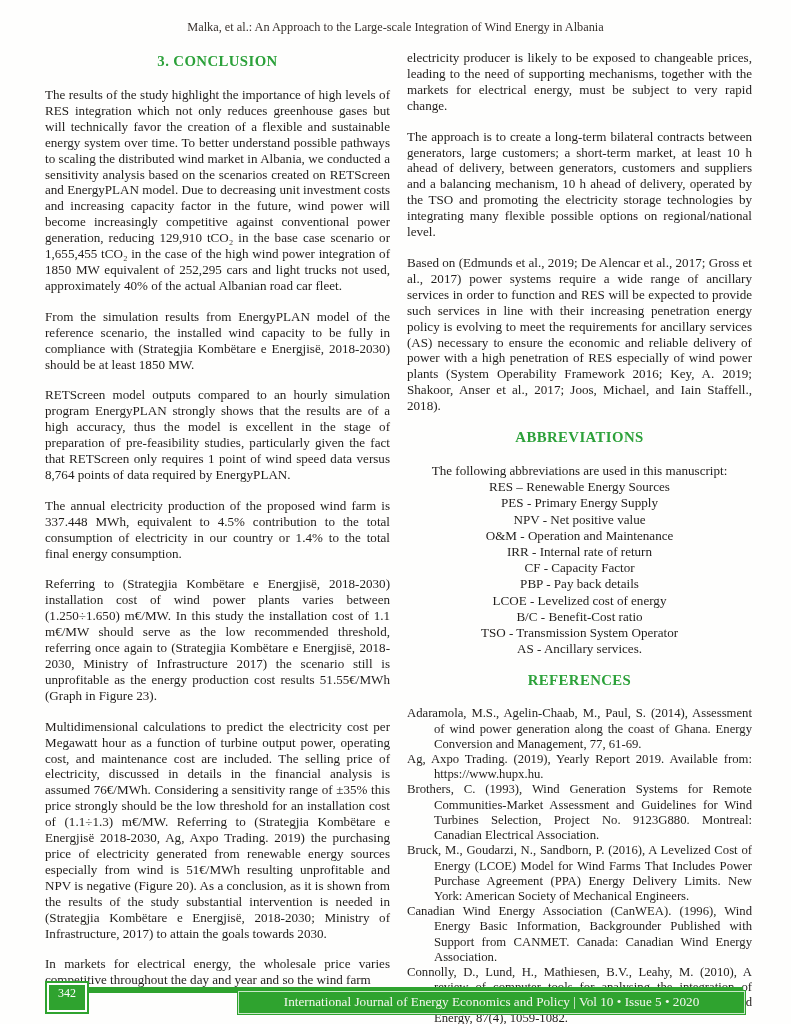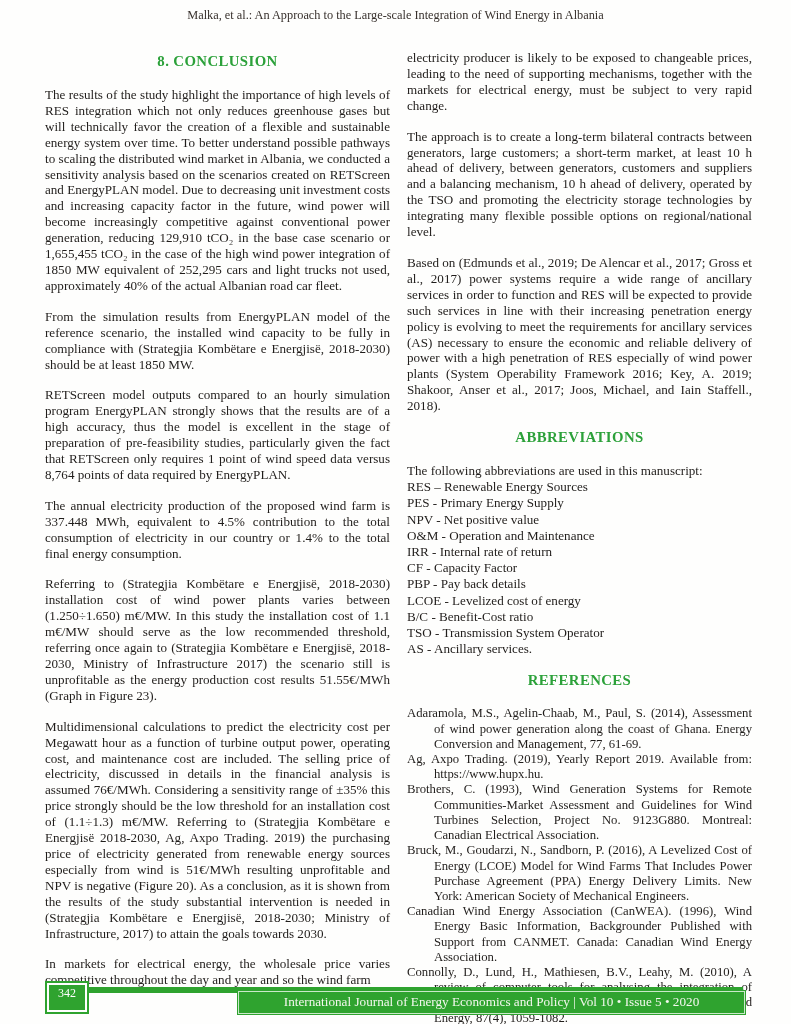--- a/index.html
+++ b/index.html
@@ -2,36 +2,36 @@
 <html><head>
 <meta charset="utf-8">
 <style>
   html,body { margin:0; padding:0; background:#e8e8e8; }
   .page {
     position:relative; width:791px; height:1024px; margin:0 auto;
     background:#fefefd; overflow:hidden;
     font-family:"Liberation Serif", serif; color:#201d1b;
   }
   .running-head {
-    position:absolute; top:8px; left:0; width:100%;
+    position:absolute; top:20px; left:0; width:100%;
     text-align:center; font-size:12.3px; color:#37302c;
   }
   .content { position:absolute; top:50px; left:45px; width:707px; display:flex; gap:17px; }
   .col { width:345px; }
   .col p {
     margin:0 0 15px 0; text-align:justify;
     font-size:13.1px; line-height:15.9px;
   }
   .green-heading {
     color:#2ca13a; text-align:center; font-size:14.8px; font-weight:bold;
     letter-spacing:0.4px; margin:3px 0 17px 0;
   }
   .mid-heading { margin-top:15px; }
   .abbr-block { margin-bottom:4px; }
-  .abbr-line { font-size:13.1px; line-height:16.2px; text-align:left; }
+  .abbr-line { font-size:13.1px; line-height:16.2px; text-align:center; }
   .refs-block { margin-top:2px; }
   .ref-entry {
     font-size:12.7px; line-height:15.2px; text-align:justify;
     padding-left:27px; text-indent:-27px;
   }
   .footer-strip { position:absolute; left:53px; right:48px; top:987px; height:6px; background:#2fa32f; }
   .page-badge {
     position:absolute; left:47px; top:983px; background:#2fa32f; color:#ffffff;
     font-size:12px; line-height:14px; padding:1px 9px 10px;
     border:2px solid #ffffff; box-shadow:0 0 0 2px #2fa32f;
@@ -45,21 +45,21 @@
 </head>
 <body>
 
 <div class="page">
 
   <div class="running-head">Malka, et al.: An Approach to the Large-scale Integration of Wind Energy in Albania</div>
 
   <div class="content">
 
     <div class="col">
-      <div class="green-heading">8. CONCLUSION</div>
+      <div class="green-heading">3. CONCLUSION</div>
       <p>The results of the study highlight the importance of high levels of RES integration which not only reduces greenhouse gases but will technically favor the creation of a flexible and sustainable energy system over time. To better understand possible pathways to scaling the distributed wind market in Albania, we conducted a sensitivity analysis based on the scenarios created on RETScreen and EnergyPLAN model. Due to decreasing unit investment costs and increasing capacity factor in the future, wind power will become increasingly competitive against conventional power generation, reducing 129,910 tCO₂ in the base case scenario or 1,655,455 tCO₂ in the case of the high wind power integration of 1850 MW equivalent of 252,295 cars and light trucks not used, approximately 40% of the actual Albanian road car fleet.</p>
       <p>From the simulation results from EnergyPLAN model of the reference scenario, the installed wind capacity to be fully in compliance with (Strategjia Kombëtare e Energjisë, 2018-2030) should be at least 1850 MW.</p>
       <p>RETScreen model outputs compared to an hourly simulation program EnergyPLAN strongly shows that the results are of a high accuracy, thus the model is excellent in the stage of preparation of pre-feasibility studies, particularly given the fact that RETScreen only requires 1 point of wind speed data versus 8,764 points of data required by EnergyPLAN.</p>
       <p>The annual electricity production of the proposed wind farm is 337.448 MWh, equivalent to 4.5% contribution to the total consumption of electricity in our country or 1.4% to the total final energy consumption.</p>
       <p>Referring to (Strategjia Kombëtare e Energjisë, 2018-2030) installation cost of wind power plants varies between (1.250÷1.650) m€/MW. In this study the installation cost of 1.1 m€/MW should serve as the low recommended threshold, referring once again to (Strategjia Kombëtare e Energjisë, 2018-2030, Ministry of Infrastructure 2017) the scenario still is unprofitable as the energy production cost results 51.55€/MWh (Graph in Figure 23).</p>
       <p>Multidimensional calculations to predict the electricity cost per Megawatt hour as a function of turbine output power, operating cost, and maintenance cost are included. The selling price of electricity, discussed in details in the financial analysis is assumed 76€/MWh. Considering a sensitivity range of ±35% this price strongly should be the low threshold for an installation cost of (1.1÷1.3) m€/MW. Referring to (Strategjia Kombëtare e Energjisë 2018-2030, Ag, Axpo Trading. 2019) the purchasing price of electricity generated from renewable energy sources especially from wind is 51€/MWh resulting unprofitable and NPV is negative (Figure 20). As a conclusion, as it is shown from the results of the study substantial intervention is needed in (Strategjia Kombëtare e Energjisë, 2018-2030; Ministry of Infrastructure, 2017) to attain the goals towards 2030.</p>
       <p>In markets for electrical energy, the wholesale price varies competitive throughout the day and year and so the wind farm</p>
     </div>
 
     <div class="col">

